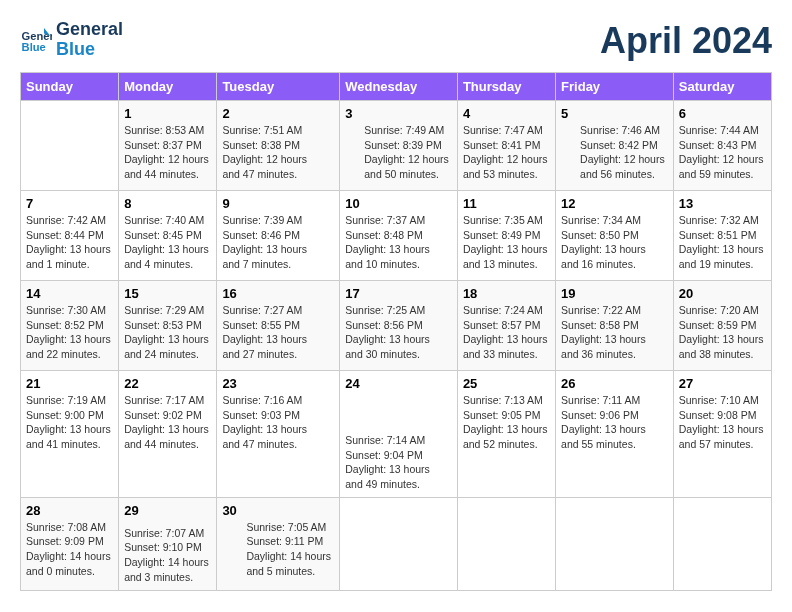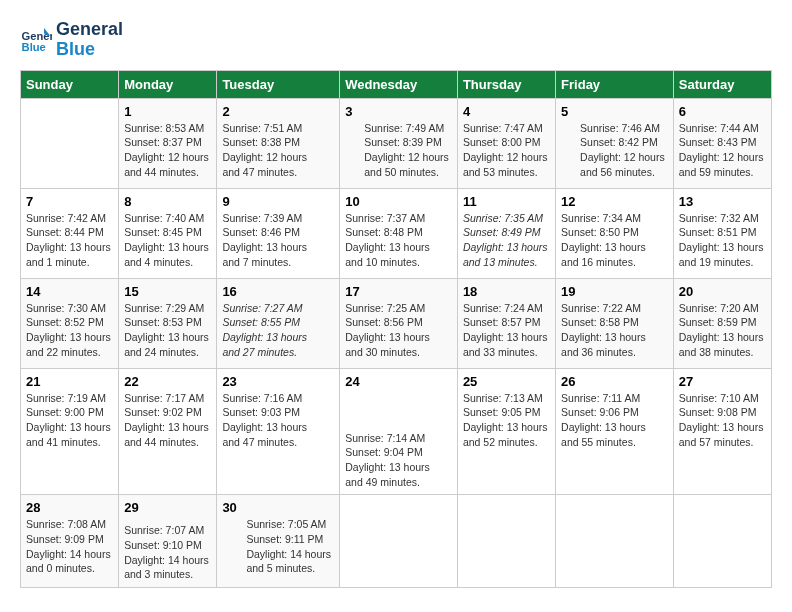--- a/index.html
+++ b/index.html
@@ -42,21 +42,21 @@
     .subtitle {
       font-size: 15px;
       color: #333;
     }
     table {
       width: 100%;
       border-collapse: collapse;
       font-size: 11px;
     }
     thead tr {
-      background-color: #15803d;
+      background-color: #8b5cf6;
       color: white;
     }
     thead th {
       padding: 6px 5px;
       text-align: left;
       font-size: 13px;
       font-weight: bold;
       border: 1px solid #ccc;
     }
     tbody tr {
@@ -98,20 +98,21 @@
       <text x="2" y="20" font-size="14" font-weight="bold" fill="#1a3a5c">General</text>
       <text x="2" y="34" font-size="14" font-weight="bold" fill="#1a86c8">Blue</text>
       <polygon points="30,5 38,15 30,12" fill="#1a86c8"></polygon>
     </svg>
     <div>
       <div class="logo-text">General</div>
       <div class="logo-text" style="color:#1a86c8">Blue</div>
     </div>
   </div>
   <div class="title-area">
+    <div class="month-title">April 2024</div>
   </div>
 </div>
 
 <table>
   <thead>
     <tr>
     <th>Sunday</th>
         <th>Monday</th>
         <th>Tuesday</th>
         <th>Wednesday</th>
@@ -140,21 +141,21 @@
         <td>
           <span class="day-num">3</span>
           <div class="day-info" style="white-space: pre-line; margin-left: 19px;">Sunrise: 7:49 AM
 Sunset: 8:39 PM
 Daylight: 12 hours
 and 50 minutes.</div>
         </td>
         <td>
           <span class="day-num">4</span>
           <div class="day-info" style="white-space: pre-line;">Sunrise: 7:47 AM
-Sunset: 8:00 PM
+Sunset: 8:41 PM
 Daylight: 12 hours
 and 53 minutes.</div>
         </td>
         <td>
           <span class="day-num">5</span>
           <div class="day-info" style="white-space: pre-line; margin-left: 19px;">Sunrise: 7:46 AM
 Sunset: 8:42 PM
 Daylight: 12 hours
 and 56 minutes.</div>
         </td>
@@ -190,21 +191,21 @@
         </td>
         <td>
           <span class="day-num">10</span>
           <div class="day-info" style="white-space: pre-line;">Sunrise: 7:37 AM
 Sunset: 8:48 PM
 Daylight: 13 hours
 and 10 minutes.</div>
         </td>
         <td>
           <span class="day-num">11</span>
-          <div class="day-info" style="white-space: pre-line; font-style: italic;">Sunrise: 7:35 AM
+          <div class="day-info" style="white-space: pre-line;">Sunrise: 7:35 AM
 Sunset: 8:49 PM
 Daylight: 13 hours
 and 13 minutes.</div>
         </td>
         <td>
           <span class="day-num">12</span>
           <div class="day-info" style="white-space: pre-line;">Sunrise: 7:34 AM
 Sunset: 8:50 PM
 Daylight: 13 hours
 and 16 minutes.</div>
@@ -227,21 +228,21 @@
         </td>
         <td>
           <span class="day-num">15</span>
           <div class="day-info" style="white-space: pre-line;">Sunrise: 7:29 AM
 Sunset: 8:53 PM
 Daylight: 13 hours
 and 24 minutes.</div>
         </td>
         <td>
           <span class="day-num">16</span>
-          <div class="day-info" style="white-space: pre-line; font-style: italic;">Sunrise: 7:27 AM
+          <div class="day-info" style="white-space: pre-line;">Sunrise: 7:27 AM
 Sunset: 8:55 PM
 Daylight: 13 hours
 and 27 minutes.</div>
         </td>
         <td>
           <span class="day-num">17</span>
           <div class="day-info" style="white-space: pre-line;">Sunrise: 7:25 AM
 Sunset: 8:56 PM
 Daylight: 13 hours
 and 30 minutes.</div>

